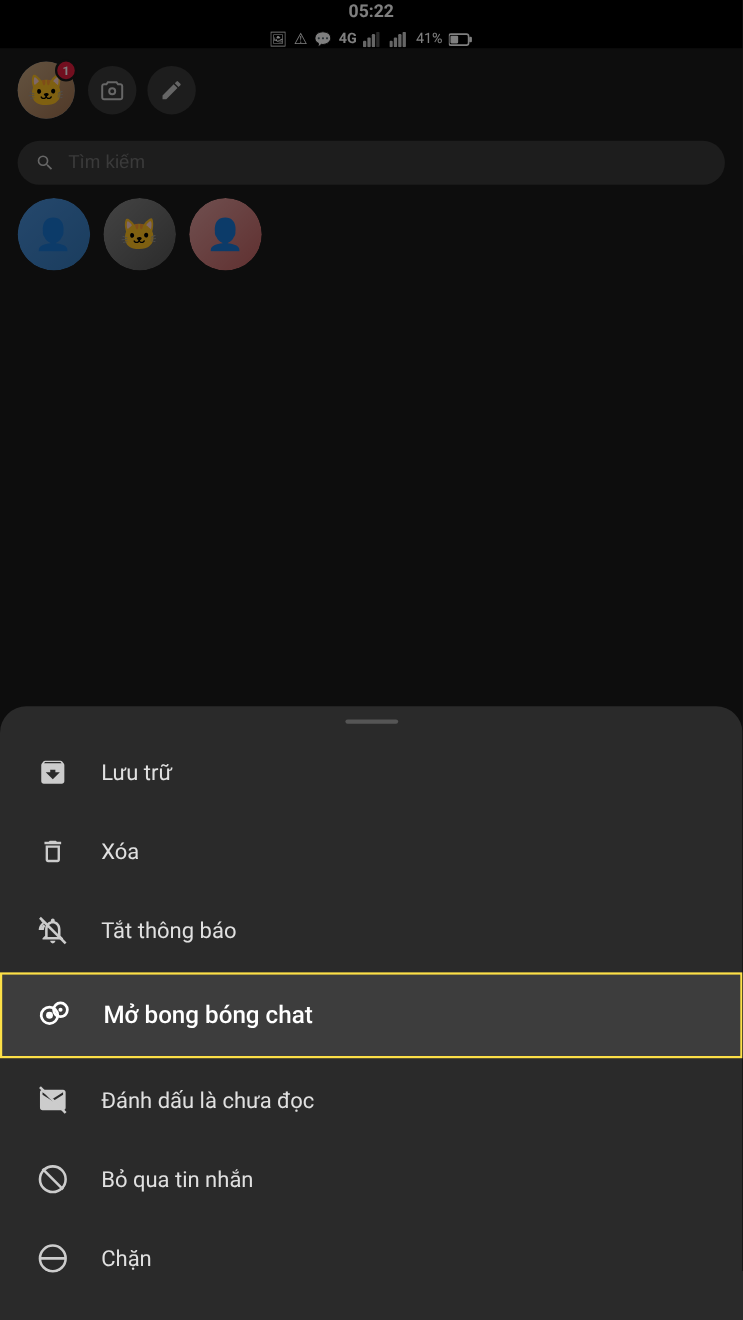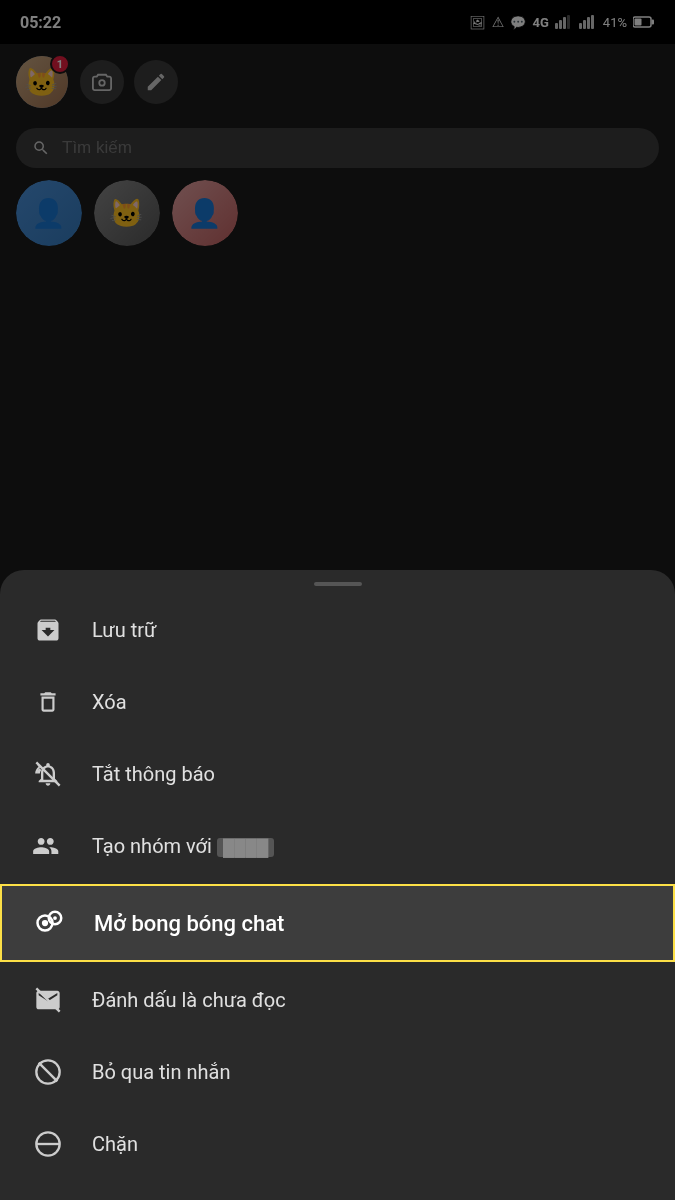--- a/index.html
+++ b/index.html
@@ -19,20 +19,21 @@
     }
 
     
     .status-bar {
       height: 44px;
       background-color: #000000;
       display: flex;
       align-items: center;
       justify-content: space-between;
       padding: 0 20px;
+      flex-direction: column;
     }
 
     .status-time {
       font-size: 16px;
       font-weight: bold;
       color: #ffffff;
     }
 
     .status-icons {
       display: flex;
@@ -335,28 +336,20 @@
   <div class="menu-item">
     <div class="menu-icon">
       <svg width="28" height="28" viewBox="0 0 24 24" fill="#cccccc">
         <path d="M12 22c1.1 0 2-.9 2-2h-4c0 1.1.9 2 2 2zm6-6v-5c0-3.07-1.64-5.64-4.5-6.32V4c0-.83-.67-1.5-1.5-1.5s-1.5.67-1.5 1.5v.68C7.63 5.36 6 7.92 6 11v5l-2 2v1h16v-1l-2-2zm-2 1H8v-6c0-2.48 1.51-4.5 4-4.5s4 2.02 4 4.5v6zM2.5 4.27L4 5.77C2.17 7.06 1 9.15 1 11.5h2c0-1.72.7-3.28 1.82-4.42L6.18 8.5A6.01 6.01 0 0 0 5 11.5H3c0-2.35 1.15-4.43 2.9-5.72L2.5 4.27z"></path>
         <line x1="2" y1="2" x2="22" y2="22" stroke="#cccccc" stroke-width="2"></line>
       </svg>
     </div>
     <span class="menu-label">Tắt thông báo</span>
   </div>
 
-  <div class="menu-item">
-    <div class="menu-icon">
-      <svg width="32" height="28" viewBox="0 0 28 24" fill="#cccccc">
-        <path d="M16 11c1.66 0 2.99-1.34 2.99-3S17.66 5 16 5c-1.66 0-3 1.34-3 3s1.34 3 3 3zm-8 0c1.66 0 2.99-1.34 2.99-3S9.66 5 8 5C6.34 5 5 6.34 5 8s1.34 3 3 3zm0 2c-2.33 0-7 1.17-7 3.5V19h14v-2.5c0-2.33-4.67-3.5-7-3.5zm8 0c-.29 0-.62.02-.97.05 1.16.84 1.97 1.97 1.97 3.45V19h6v-2.5c0-2.33-4.67-3.5-7-3.5z"></path>
-      </svg>
-    </div>
-    <span class="menu-label">Tạo nhóm với <span style="color:#888;background:#555;padding:0 6px;border-radius:3px;font-size:16px;">████</span></span>
-  </div>
 
   <div class="menu-item highlighted">
     <div class="menu-icon">
       <svg width="30" height="30" viewBox="0 0 24 24" fill="#ffffff">
         <circle cx="8" cy="12" r="6" fill="none" stroke="#ffffff" stroke-width="2"></circle>
         <circle cx="8" cy="12" r="2.5" fill="#ffffff"></circle>
         <circle cx="16" cy="8" r="5" fill="none" stroke="#ffffff" stroke-width="2"></circle>
         <circle cx="16" cy="8" r="1.5" fill="#ffffff"></circle>
       </svg>
     </div>

